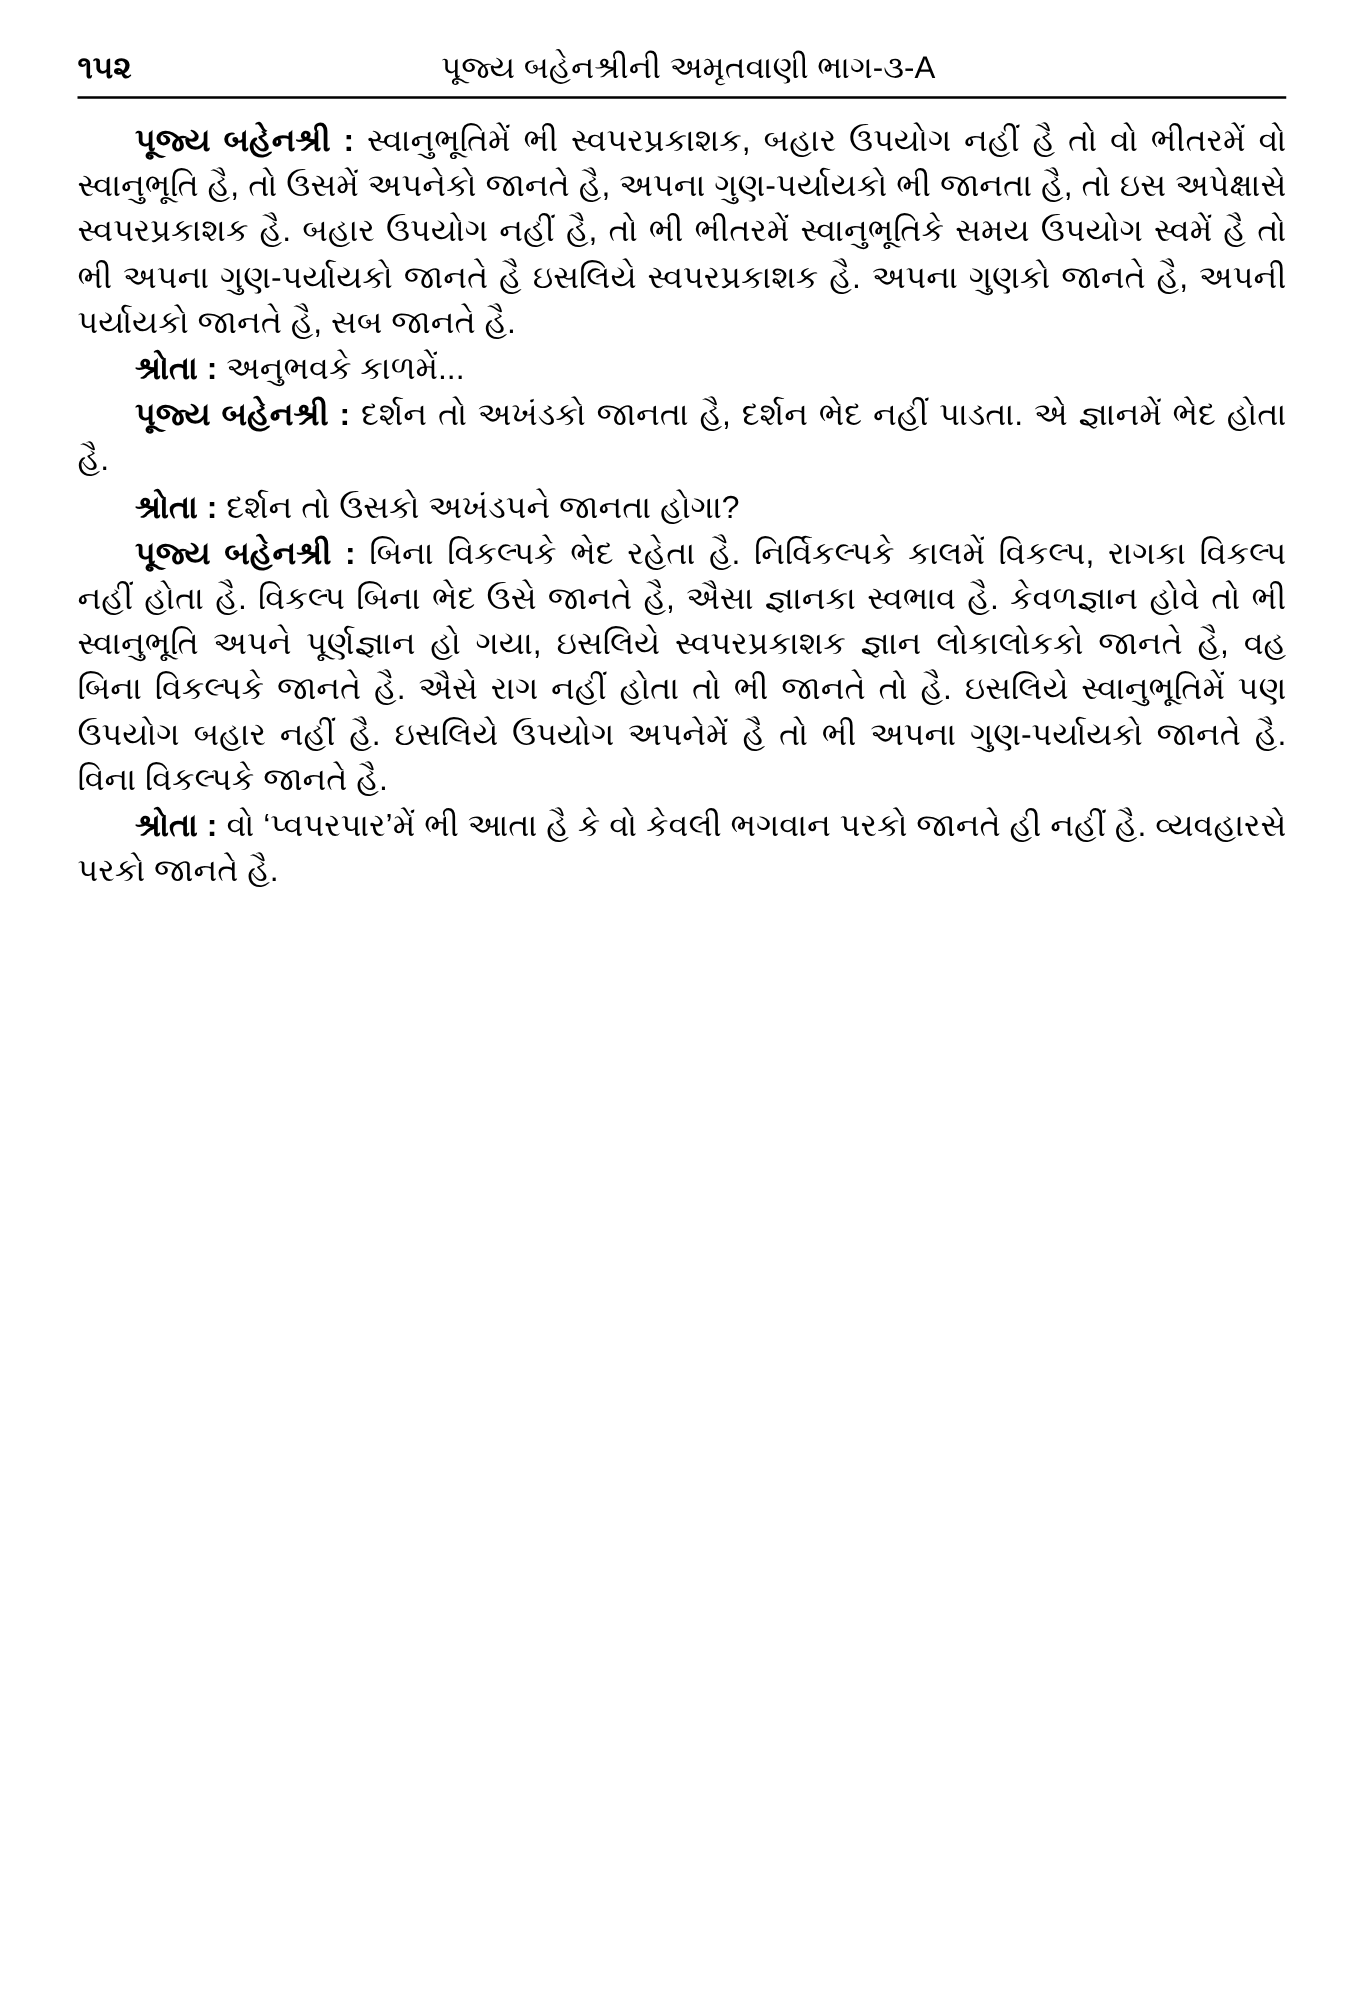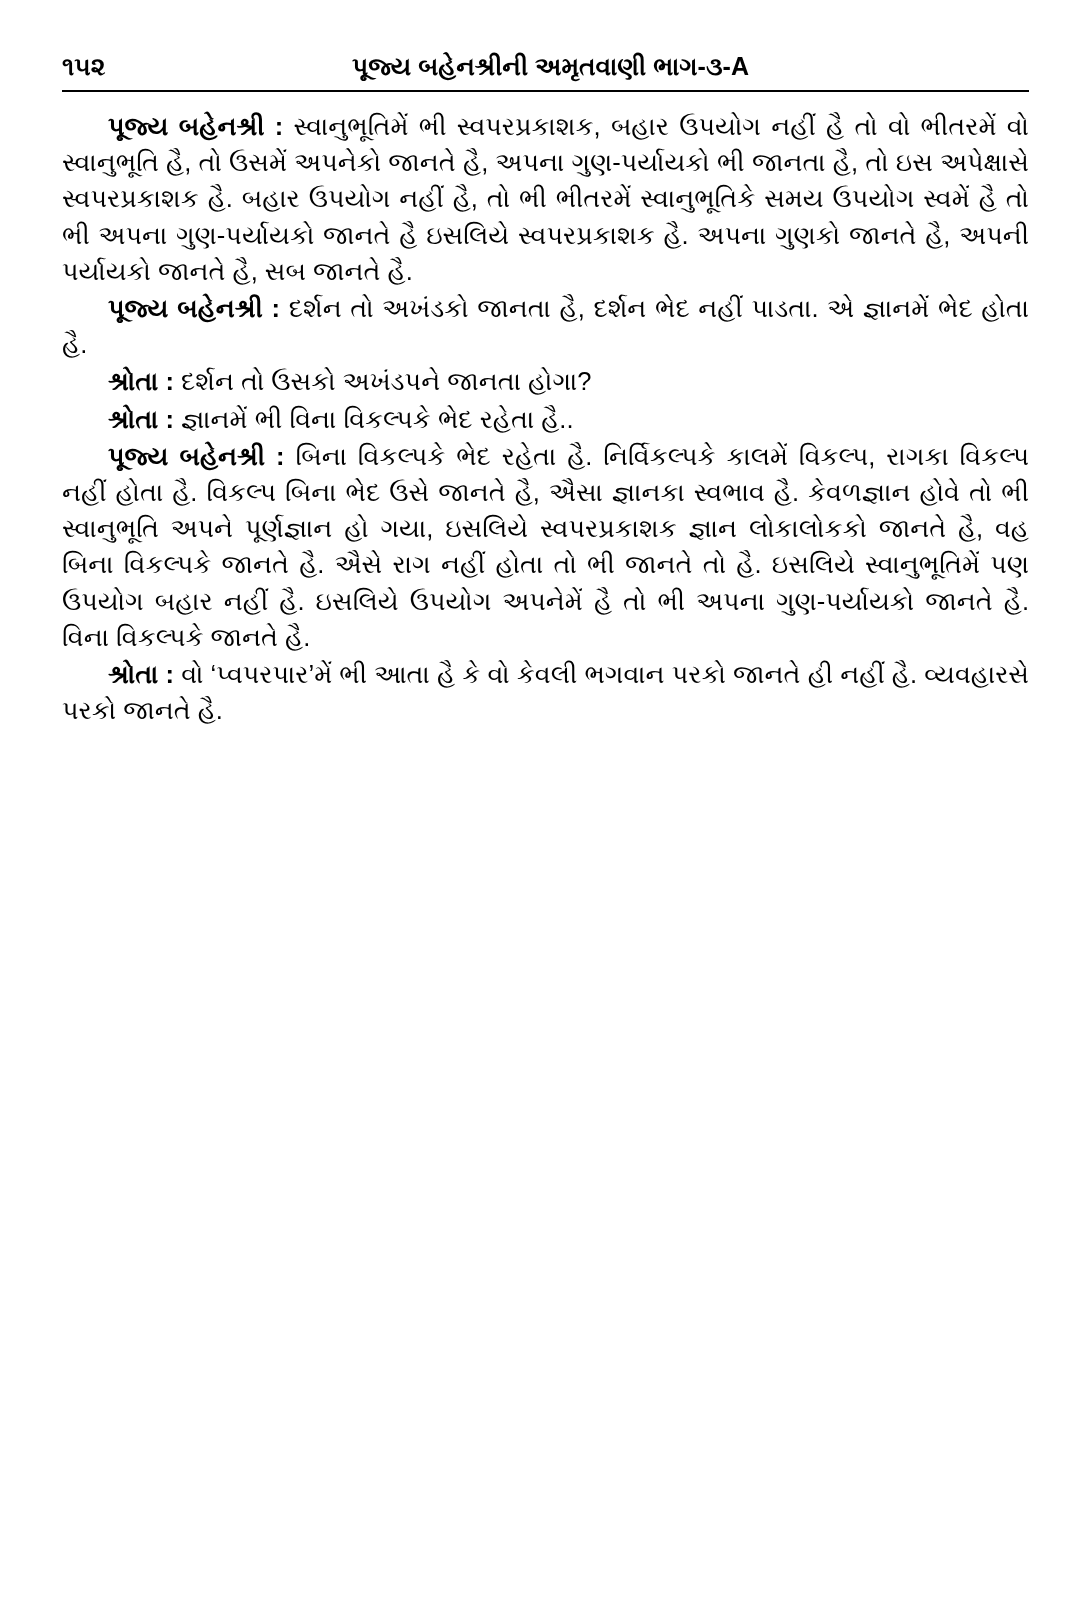--- a/index.html
+++ b/index.html
@@ -11,21 +11,21 @@
     width: 1091px;
     height: 1604px;
     font-family: "Liberation Sans", sans-serif;
     color: #000000;
   }
   .page {
     position: relative;
     width: 1091px;
     height: 1604px;
     box-sizing: border-box;
-    padding: 52px 62px 0 62px;
+    padding: 40px 62px 0 62px;
   }
   .header {
     display: flex;
     align-items: baseline;
     justify-content: flex-start;
     font-weight: bold;
     font-size: 25px;
     letter-spacing: 0px;
     padding-bottom: 8px;
   }
@@ -33,21 +33,21 @@
     width: 120px;
     flex: 0 0 auto;
     font-size: 25px;
     font-weight: bold;
   }
   .header .header-title {
     flex: 1 1 auto;
     text-align: center;
     padding-right: 110px;
     font-size: 25px;
-    font-weight: bold;
+    font-weight: normal;
     white-space: nowrap;
   }
   .rule {
     border-top: 2px solid #000;
     margin: 0 0 16px 0;
   }
   .body-text {
     font-size: 25.5px;
     line-height: 1.42;
     text-align: justify;
@@ -74,27 +74,27 @@
     <div class="page-number">૧૫૨</div>
     <div class="header-title">પૂજ્ય બહેનશ્રીની અમૃતવાણી ભાગ-૩-A</div>
   </div>
 
   <div class="rule"></div>
 
   <div class="body-text content">
 
     <p class="para"><span class="speaker">પૂજ્ય બહેનશ્રી :</span><span> સ્વાનુભૂતિમેં ભી સ્વપરપ્રકાશક, બહાર ઉપયોગ નહીં હૈ તો વો ભીતરમેં વો સ્વાનુભૂતિ હૈ, તો ઉસમેં અપનેકો જાનતે હૈ, અપના ગુણ-પર્યાયકો ભી જાનતા હૈ, તો ઇસ અપેક્ષાસે સ્વપરપ્રકાશક હૈ. બહાર ઉપયોગ નહીં હૈ, તો ભી ભીતરમેં સ્વાનુભૂતિકે સમય ઉપયોગ સ્વમેં હૈ તો ભી અપના ગુણ-પર્યાયકો જાનતે હૈ ઇસલિયે સ્વપરપ્રકાશક હૈ. અપના ગુણકો જાનતે હૈ, અપની પર્યાયકો જાનતે હૈ, સબ જાનતે હૈ.</span></p>
 
+    <p class="para"><span class="speaker">શ્રોતા :</span><span> અનુભવકે કાળમેં...</span></p>
 
 
     <p class="para"><span class="speaker">પૂજ્ય બહેનશ્રી :</span><span> દર્શન તો અખંડકો જાનતા હૈ, દર્શન ભેદ નહીં પાડતા. એ જ્ઞાનમેં ભેદ હોતા હૈ.</span></p>
 
     <p class="para"><span class="speaker">શ્રોતા :</span><span> દર્શન તો ઉસકો અખંડપને જાનતા હોગા?</span></p>
 
-    <p class="para"><span class="speaker">શ્રોતા :</span><span> જ્ઞાનમેં ભી વિના વિકલ્પકે ભેદ રહેતા હૈ..</span></p>
 
     <p class="para"><span class="speaker">પૂજ્ય બહેનશ્રી :</span><span> બિના વિકલ્પકે ભેદ રહેતા હૈ. નિર્વિકલ્પકે કાલમેં વિકલ્પ, રાગકા વિકલ્પ નહીં હોતા હૈ. વિકલ્પ બિના ભેદ ઉસે જાનતે હૈ, ઐસા જ્ઞાનકા સ્વભાવ હૈ. કેવળજ્ઞાન હોવે તો ભી સ્વાનુભૂતિ અપને પૂર્ણજ્ઞાન હો ગયા, ઇસલિયે સ્વપરપ્રકાશક જ્ઞાન લોકાલોકકો જાનતે હૈ, વહ બિના વિકલ્પકે જાનતે હૈ. ઐસે રાગ નહીં હોતા તો ભી જાનતે તો હૈ. ઇસલિયે સ્વાનુભૂતિમેં પણ ઉપયોગ બહાર નહીં હૈ. ઇસલિયે ઉપયોગ અપનેમેં હૈ તો ભી અપના ગુણ-પર્યાયકો જાનતે હૈ. વિના વિકલ્પકે જાનતે હૈ.</span></p>
 
     <p class="para"><span class="speaker">શ્રોતા :</span><span> વો ‘પ્વપરપાર’મેં ભી આતા હૈ કે વો કેવલી ભગવાન પરકો જાનતે હી નહીં હૈ. વ્યવહારસે પરકો જાનતે હૈ.</span></p>
 
 
 
 
   </div>
 </div>

